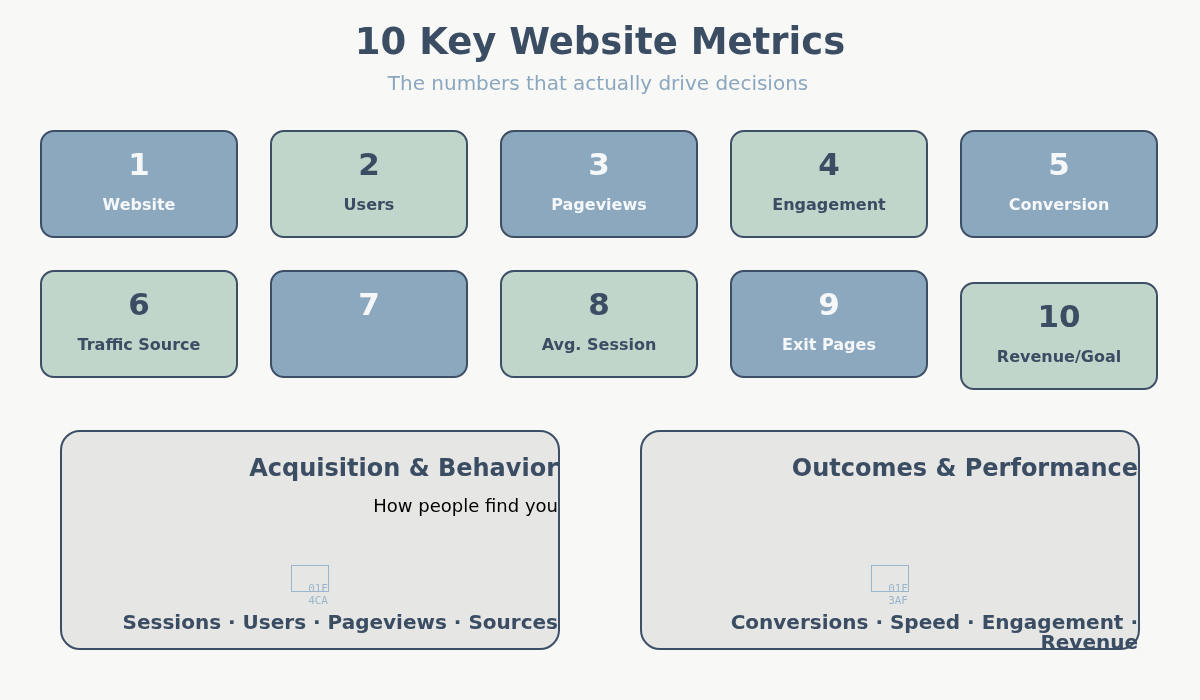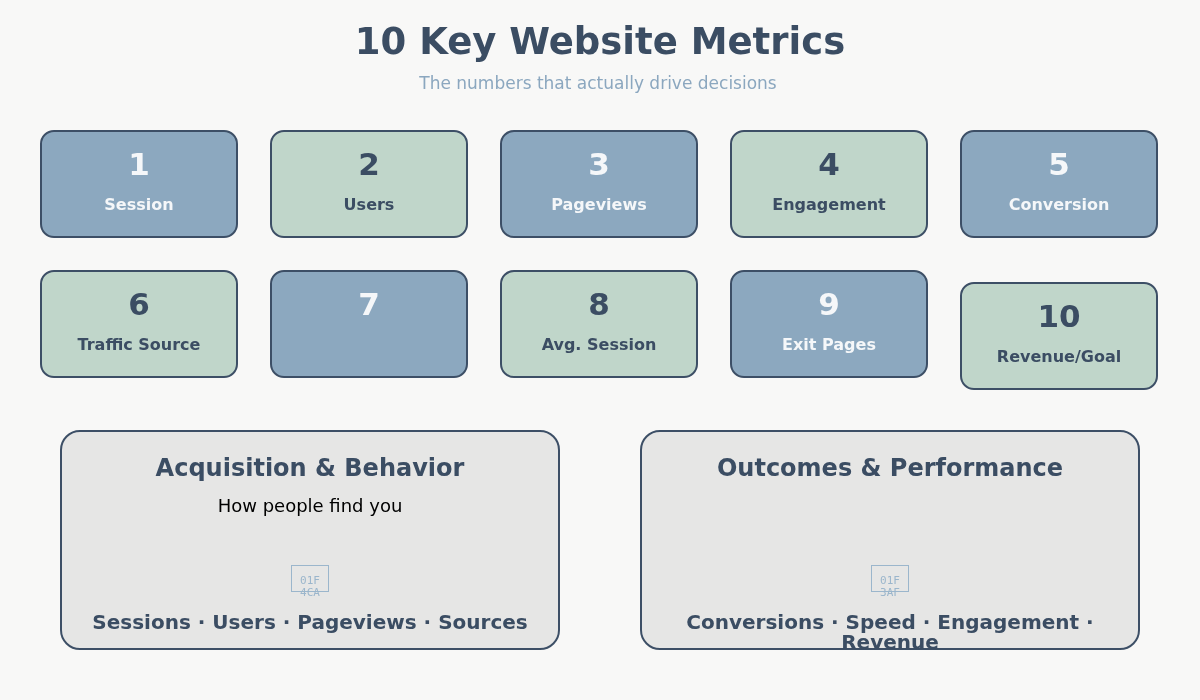--- a/index.html
+++ b/index.html
@@ -3,45 +3,45 @@
   <meta charset="utf-8">
   <style>
     html, body { margin:0; padding:0; }
     body {
       width:1200px; height:700px; background:#f8f8f7; position:relative; overflow:hidden;
       font-family:"DejaVu Sans", sans-serif; color:#3b4d63;
     }
     .title { position:absolute; left:0; width:1200px; top:20px; text-align:center;
       font-size:37px; font-weight:bold; color:#3b4d63; line-height:44px; }
     .subtitle { position:absolute; left:0; width:1196px; top:71px; text-align:center;
-      font-size:17px; color:#8ba7bf; line-height:24px; }
+      font-size:20px; color:#8ba7bf; line-height:24px; }
     .card { position:absolute; width:198px; height:108px; border:2px solid #3d4f66; border-radius:14px;
       box-sizing:border-box; text-align:center; }
     .card.blue { background:#8ca8bf; color:#f5f7f9; }
     .card.green { background:#c0d6ca; color:#3b4d63; }
     .card .num { position:absolute; left:0; right:0; top:14px; font-size:31px; font-weight:bold; line-height:36px; }
     .card .lbl { position:absolute; left:0; right:0; top:63px; font-size:16px; font-weight:bold; line-height:20px; }
     .panel { position:absolute; top:430px; width:500px; height:220px; background:#e6e6e5;
-      border:2px solid #3d4f66; border-radius:20px; box-sizing:border-box; text-align:center; }
+      border:2px solid #3d4f66; border-radius:20px; box-sizing:border-box; text-align:right; }
     .panel .ptitle { position:absolute; left:0; right:0; top:22px; font-size:24px; font-weight:bold; line-height:28px; color:#3b4d63; }
     .panel .pdesc { position:absolute; left:0; right:0; top:59px; font-size:18px; line-height:30px; color:#000000; }
     .panel .picon { position:absolute; left:50%; top:133px; transform:translateX(-50%);
       width:38px; height:27px; border:1px solid #9bb6cc; box-sizing:border-box;
-      font-family:"DejaVu Sans Mono", monospace; font-size:11px; line-height:12px; color:#9bb6cc; padding-top:9px; }
+      font-family:"DejaVu Sans Mono", monospace; font-size:11px; line-height:12px; color:#9bb6cc; padding-top:17px; }
     .panel .ptags { position:absolute; left:0; right:0; top:180px; font-size:20px; line-height:20px; color:#3b4d63;font-weight:bold; }
   </style>
 </head>
 <body>
 
 <div class="title">10 Key Website Metrics</div>
 <div class="subtitle">The numbers that actually drive decisions</div>
 
 <div class="card blue" style="left:40px; top:130px;">
   <div class="num">1</div>
-  <div class="lbl">Session</div>
+  <div class="lbl">Website</div>
 </div>
 <div class="card green" style="left:270px; top:130px;">
   <div class="num">2</div>
   <div class="lbl">Users</div>
 </div>
 <div class="card blue" style="left:500px; top:130px;">
   <div class="num">3</div>
   <div class="lbl">Pageviews</div>
 </div>
 <div class="card green" style="left:730px; top:130px;">

